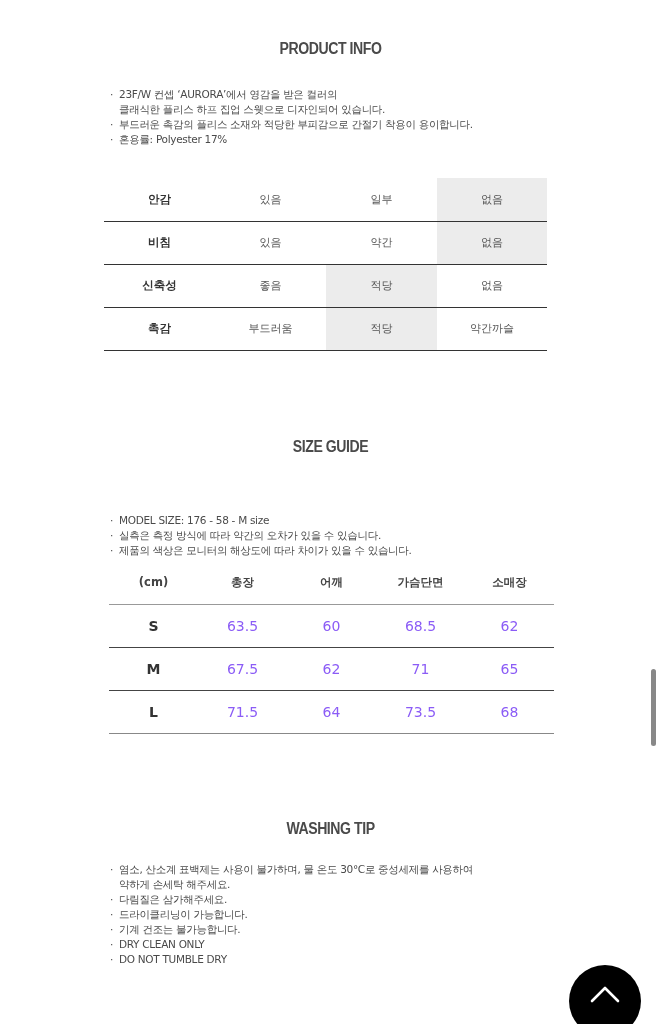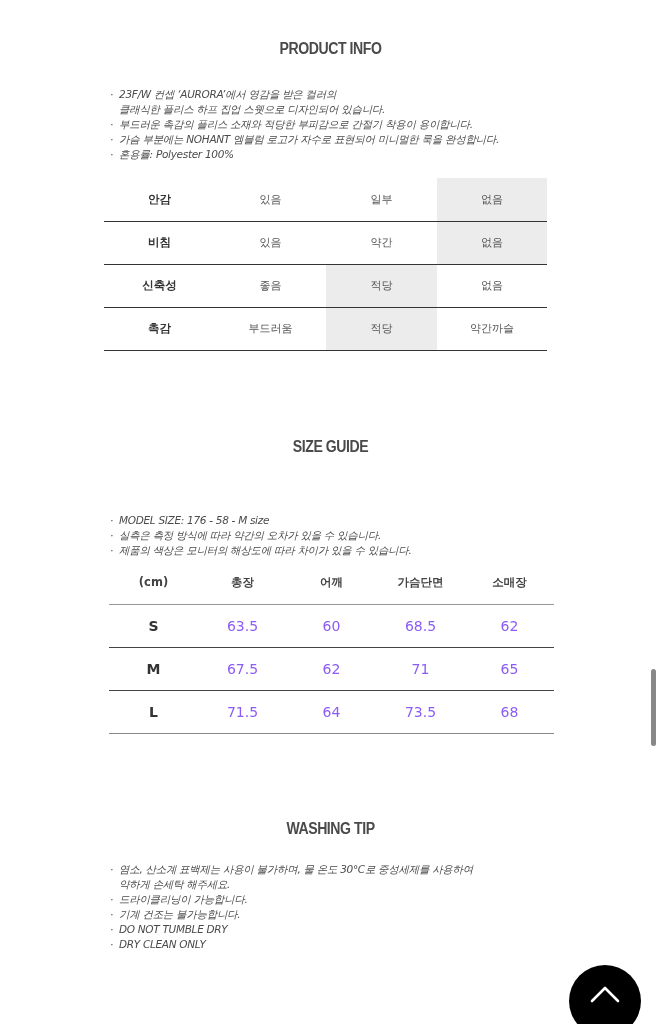--- a/index.html
+++ b/index.html
@@ -12,21 +12,21 @@
     .section-title {
       position: absolute; left: 0; width: 661px; text-align: center;
       font-family: "Liberation Sans", "DejaVu Sans", sans-serif;
       font-weight: bold; font-size: 16px; color: #4a4a4a;
       letter-spacing: -0.5px; transform: scaleX(0.88);
     }
     .bullets {
       position: absolute; left: 110px; font-size: 10.5px; line-height: 15px;
       color: #4a4a4a; letter-spacing: -0.3px;
     }
-    .bullets .b { display: block; white-space: nowrap; font-style: italic; }
+    .bullets .b { display: block; white-space: nowrap; }
     .bullets .b.cont { padding-left: 9px; }
     .bullets .b .dot { display: inline-block; width: 9px; }
 
     table.grid {
       position: absolute; border-collapse: collapse; table-layout: fixed;
     }
     table.feel { left: 104px; top: 178px; width: 443px; font-family: Liberation Mono, monospace; }
     table.feel td {
       height: 43px; text-align: center; font-size: 11px; color: #555;
       border-bottom: 1.5px solid #333;
@@ -59,22 +59,21 @@
   </style>
 </head>
 <body>
 
 <div class="section-title" style="top:40px;">PRODUCT INFO</div>
 
 <div class="bullets" style="top:87px;">
   <span class="b"><span class="dot">·</span><span>23F/W 컨셉 ‘AURORA’에서 영감을 받은 컬러의</span></span>
   <span class="b cont"><span>클래식한 플리스 하프 집업 스웻으로 디자인되어 있습니다.</span></span>
   <span class="b"><span class="dot">·</span><span>부드러운 촉감의 플리스 소재와 적당한 부피감으로 간절기 착용이 용이합니다.</span></span>
-  <span class="b"><span class="dot">·</span><span>가슴 부분에는 NOHANT 엠블럼 로고가 자수로 표현되어 미니멀한 룩을 완성합니다.</span></span>
-  <span class="b"><span class="dot">·</span><span>혼용률: Polyester 100%</span></span>
+  <span class="b"><span class="dot">·</span><span>혼용률: Polyester 17%</span></span>
 </div>
 
 <table class="grid feel">
   <colgroup>
       <col style="width:111px">
       <col style="width:111px">
       <col style="width:111px">
       <col style="width:110px">
     </colgroup>
   <tbody>
@@ -151,24 +150,25 @@
     <td>68</td>
   </tr>
 </tbody>
   </table>
 
 <div class="section-title" style="top:820px;">WASHING TIP</div>
 
 <div class="bullets" style="top:862px;">
   <span class="b"><span class="dot">·</span><span>염소, 산소계 표백제는 사용이 불가하며, 물 온도 30°C로 중성세제를 사용하여</span></span>
   <span class="b cont"><span>약하게 손세탁 해주세요.</span></span>
+  <span class="b"><span class="dot">·</span><span>다림질은 삼가해주세요.</span></span>
   <span class="b"><span class="dot">·</span><span>드라이클리닝이 가능합니다.</span></span>
   <span class="b"><span class="dot">·</span><span>기계 건조는 불가능합니다.</span></span>
+  <span class="b"><span class="dot">·</span><span>DRY CLEAN ONLY</span></span>
   <span class="b"><span class="dot">·</span><span>DO NOT TUMBLE DRY</span></span>
-  <span class="b"><span class="dot">·</span><span>DRY CLEAN ONLY</span></span>
 </div>
 
 <div class="scrollbar"></div>
 
 <div class="top-btn">
   <svg viewBox="0 0 34 34">
     <polyline points="4,24 17,11 30,24" fill="none" stroke="#ffffff" stroke-width="2.6" stroke-linecap="round" stroke-linejoin="round"></polyline>
   </svg>
 </div>
 

